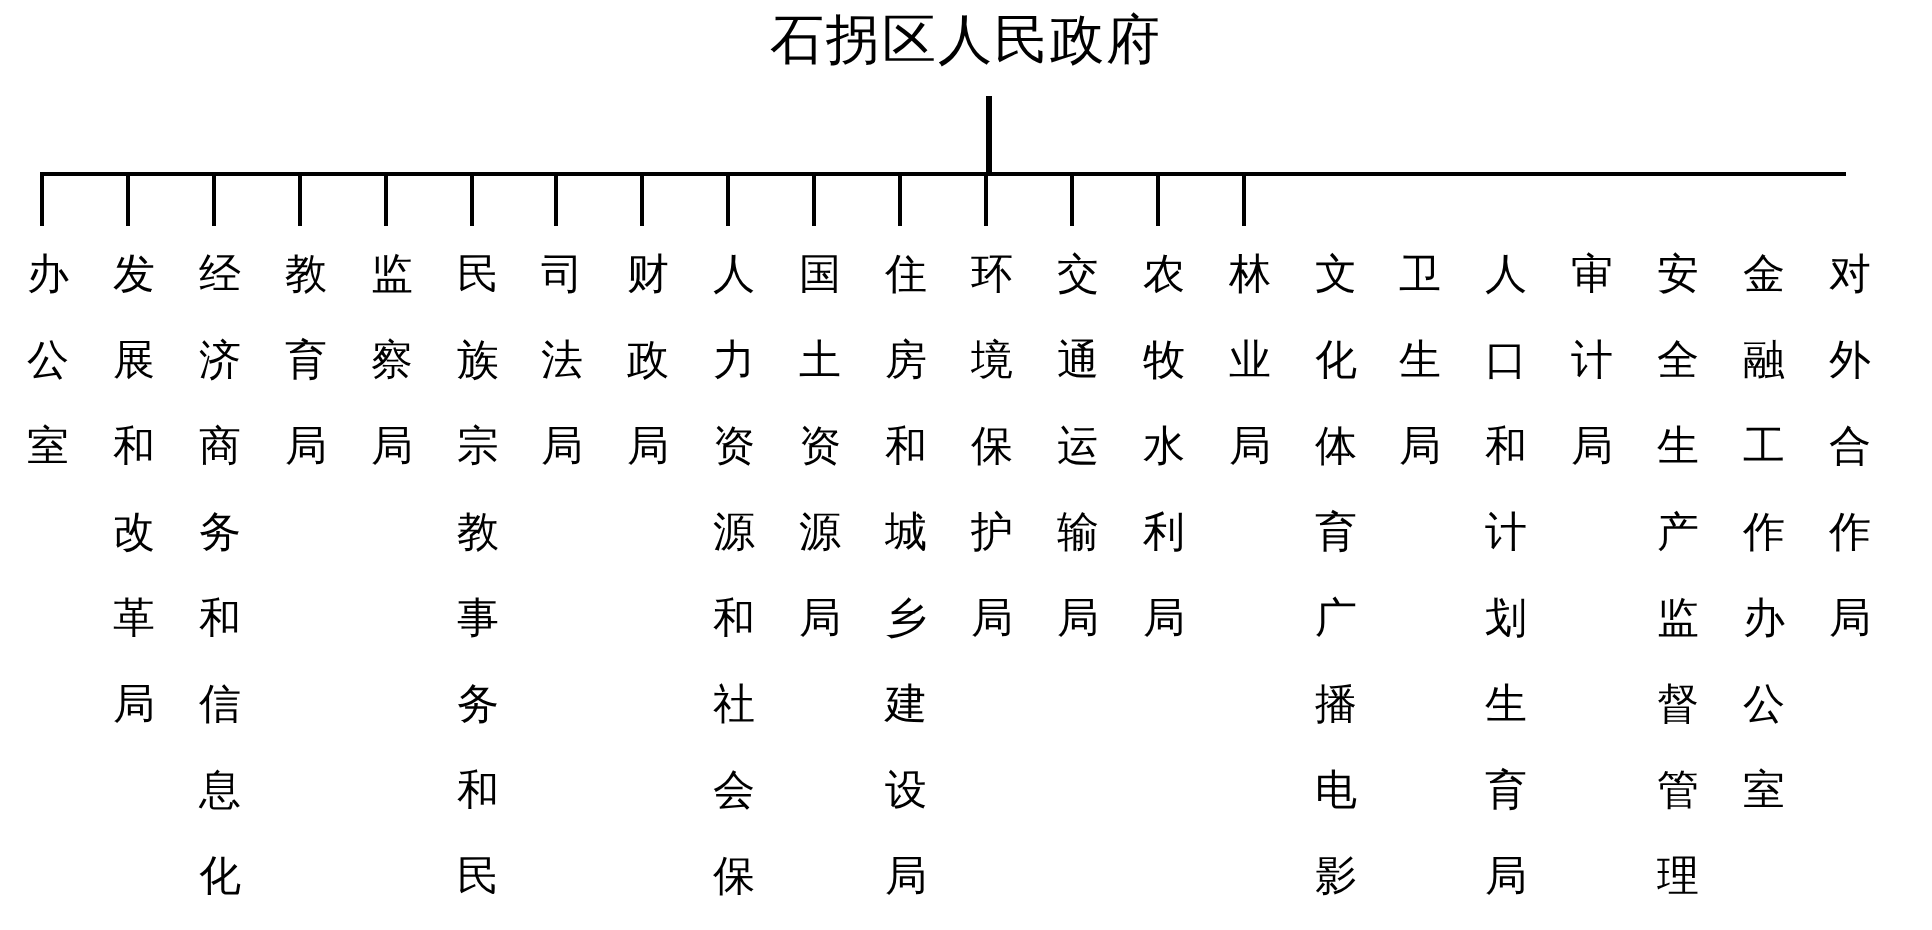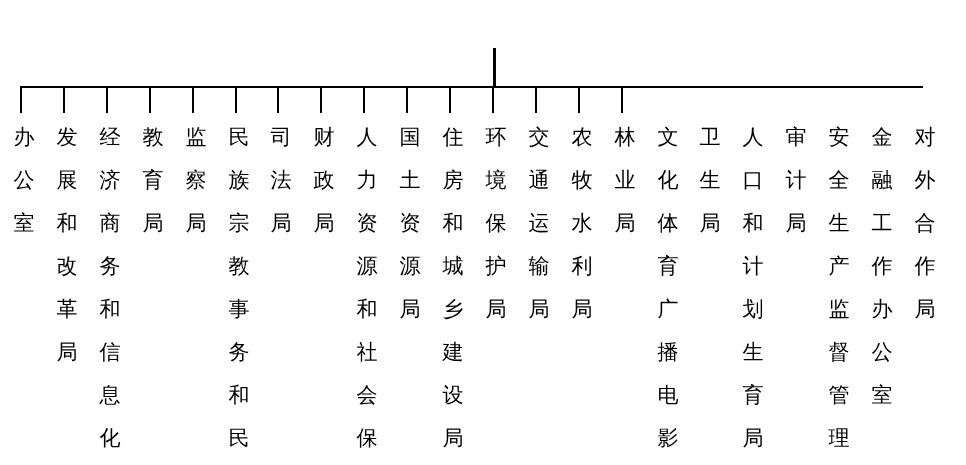--- a/index.html
+++ b/index.html
@@ -57,20 +57,21 @@
     line-height:43px;
     height:43px;
     font-family:"DejaVu Serif","Liberation Serif",serif;
   }
 </style>
 </head>
 <body>
 
 <div id="chart-root">
 
+  <div id="org-title">石拐区人民政府</div>
 
   <div id="root-stem" style="left: 493px; top: 48px; height: 38px;"></div>
   <div id="trunk-bar" style="left: 20px; top: 86px; width: 903px;"></div>
 
   <div id="connector-layer">
       <div class="drop-line" style="left: 20px; top: 86px; height: 27px;"></div>
       <div class="drop-line" style="left: 63px; top: 86px; height: 27px;"></div>
       <div class="drop-line" style="left: 106px; top: 86px; height: 27px;"></div>
       <div class="drop-line" style="left: 149px; top: 86px; height: 27px;"></div>
       <div class="drop-line" style="left: 192px; top: 86px; height: 27px;"></div>

